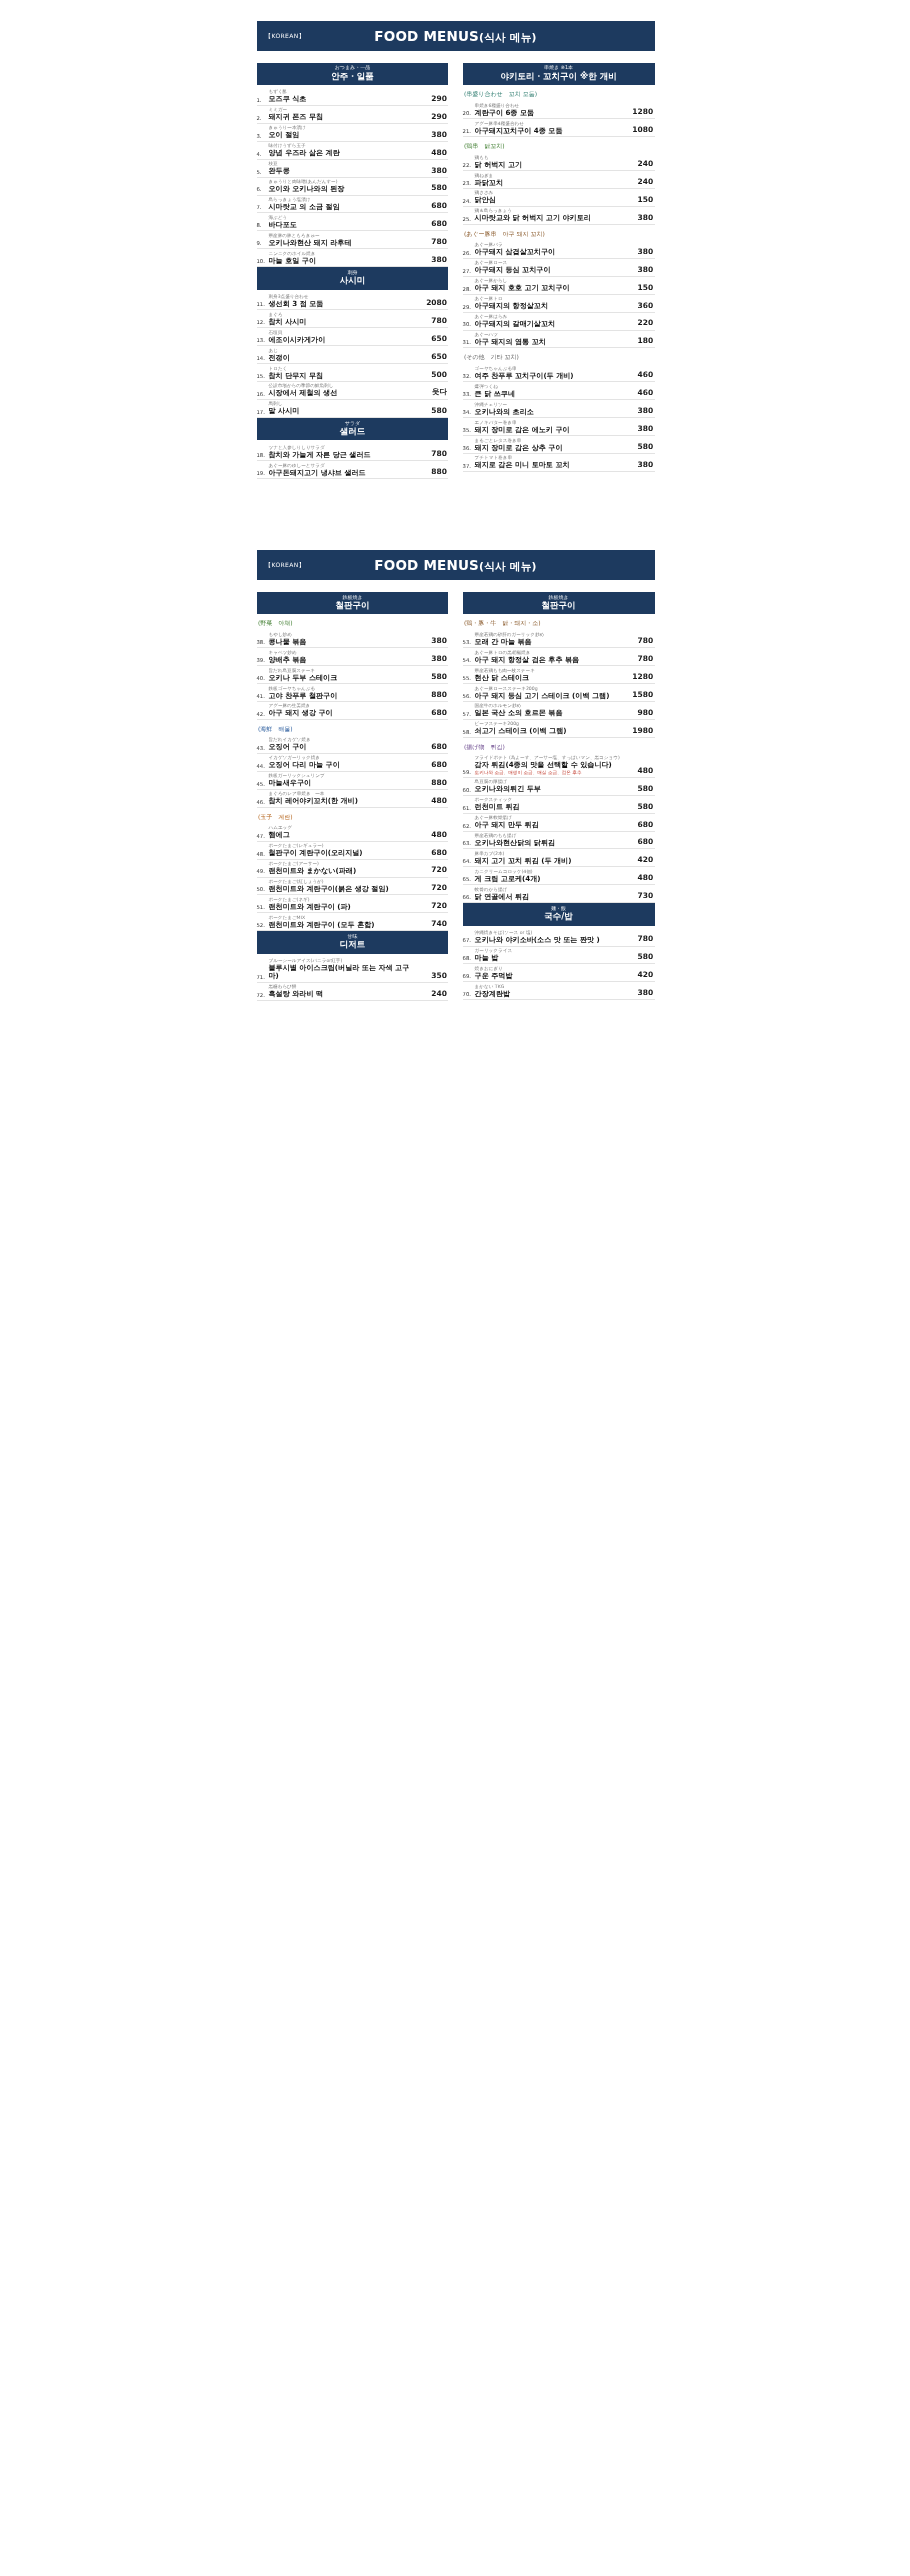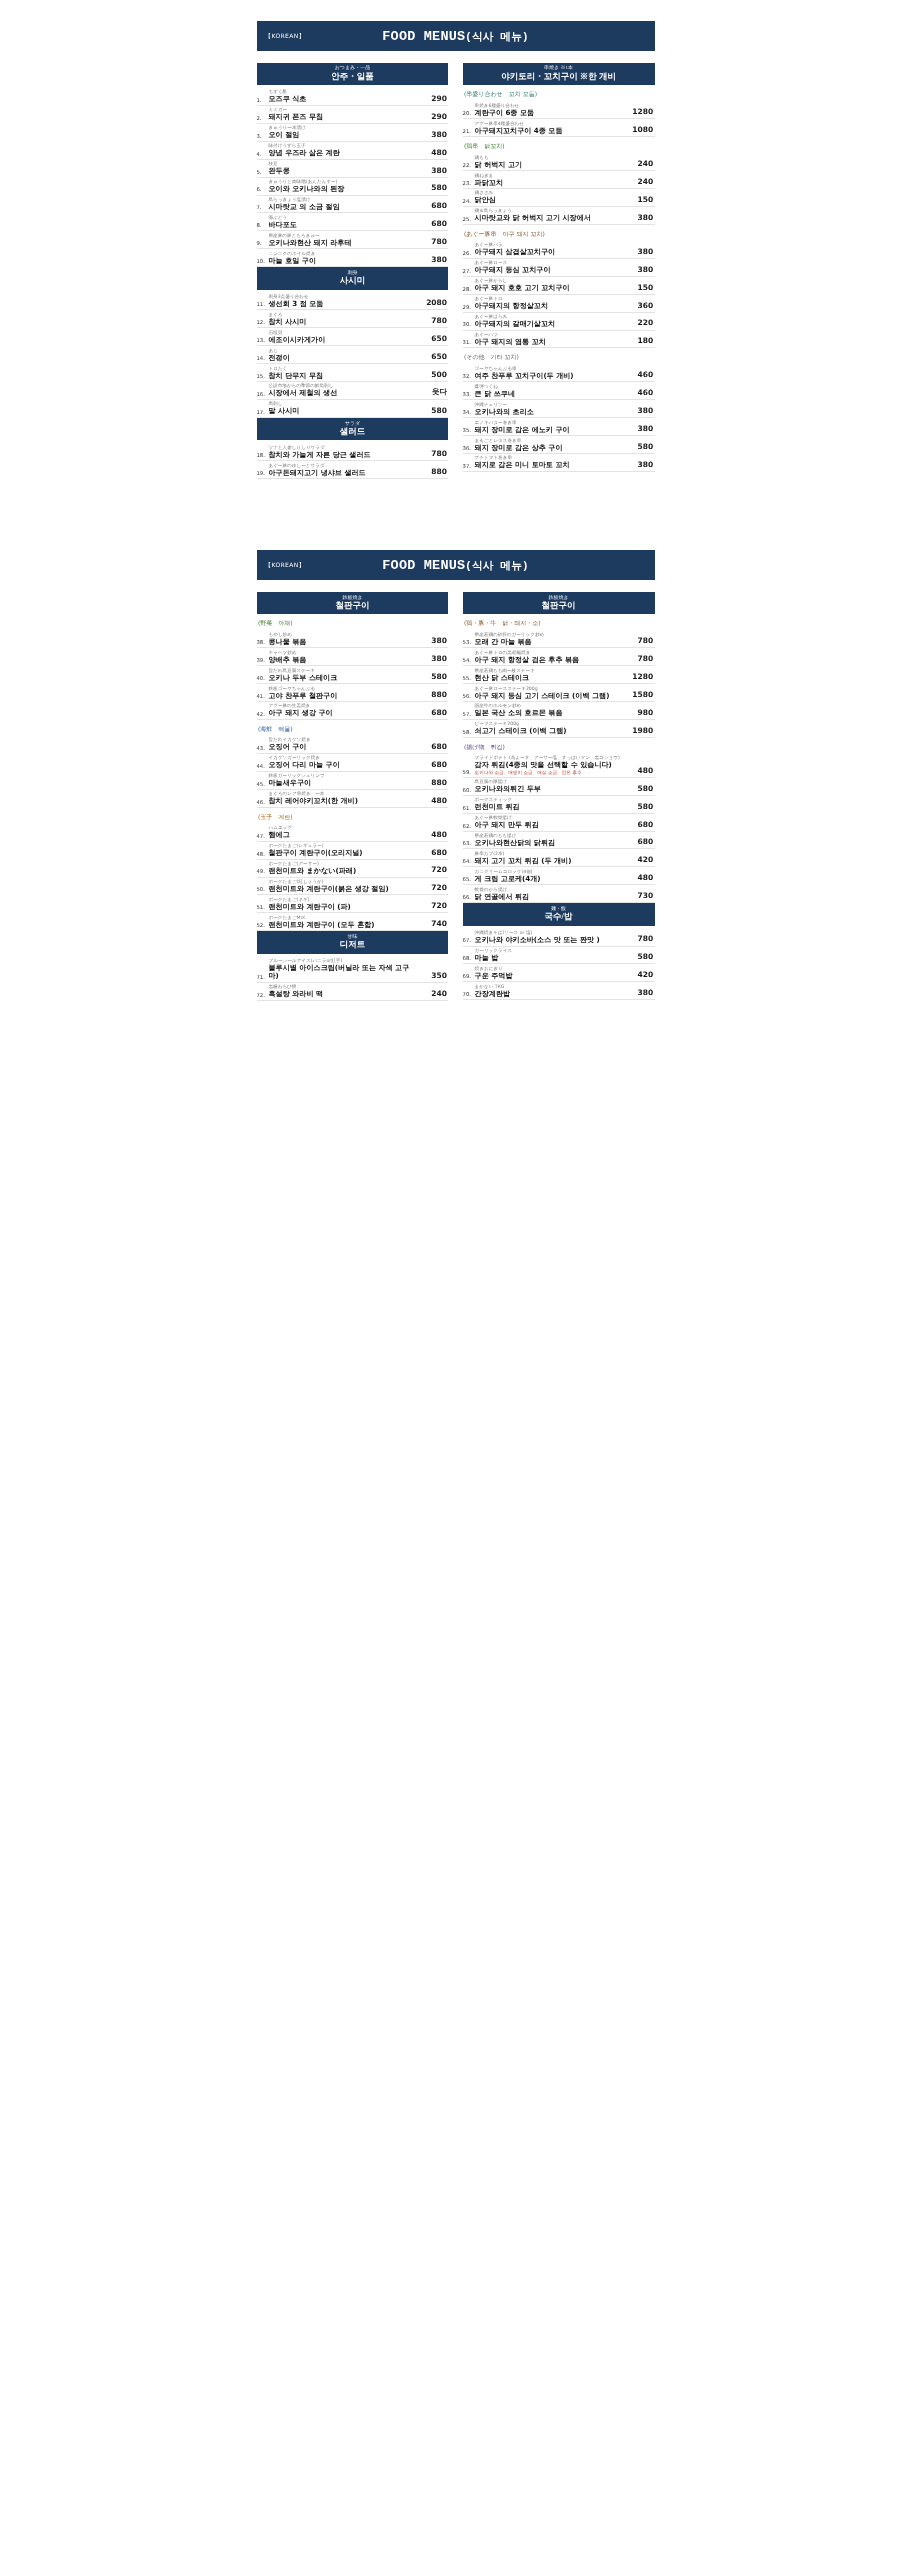--- a/index.html
+++ b/index.html
@@ -31,37 +31,35 @@
     padding-left: 8.5px;
     white-space: nowrap;
   }
   .hdr .title {
     position: absolute;
     left: 0; right: 0;
     text-align: center;
     font-size: 13.5px;
     font-weight: bold;
     letter-spacing: 0.2px;
-    font-family: Liberation Mono, monospace;
   }
   .hdr .title .sub { font-size: 10.7px; }
 
   
   .cols { display: flex; gap: 14.2px; margin-top: 11.4px; }
   .col { width: 192px; }
 
   
   .band {
     background: #1d3a5f;
     color: #fff;
     text-align: center;
     padding: 2.8px 0 3.6px;
     line-height: 1.15;
     margin-bottom: 2.8px;
-    font-family: Liberation Serif, serif;
   }
   .band .jp { font-size: 5px; opacity: .95; display: block; }
   .band .kr { font-size: 8.5px; font-weight: bold; display: block; margin-top: 0.7px; }
 
   
   .grp {
     font-size: 6px;
     margin: 5px 0 2.1px 1.4px;
   }
   .grp.teal { color: #2f7d70; }
@@ -330,21 +328,21 @@
                 <div class="txt">
                   <span class="jpname">鶏ささみ</span>
                   <span class="krname">닭안심</span>
                 </div>
                 <div class="price">150</div>
               </div>
               <div class="item">
                 <div class="num">25.</div>
                 <div class="txt">
                   <span class="jpname">鶏＆島らっきょう</span>
-                  <span class="krname">시마랏교와 닭 허벅지 고기 시장에서</span>
+                  <span class="krname">시마랏교와 닭 허벅지 고기 야키토리</span>
                 </div>
                 <div class="price">380</div>
               </div>
               <div class="grp brown">(あぐー豚串　아구 돼지 꼬치)</div>
               <div class="item">
                 <div class="num">26.</div>
                 <div class="txt">
                   <span class="jpname">あぐー豚バラ</span>
                   <span class="krname">아구돼지 삼겹살꼬치구이</span>
                 </div>

